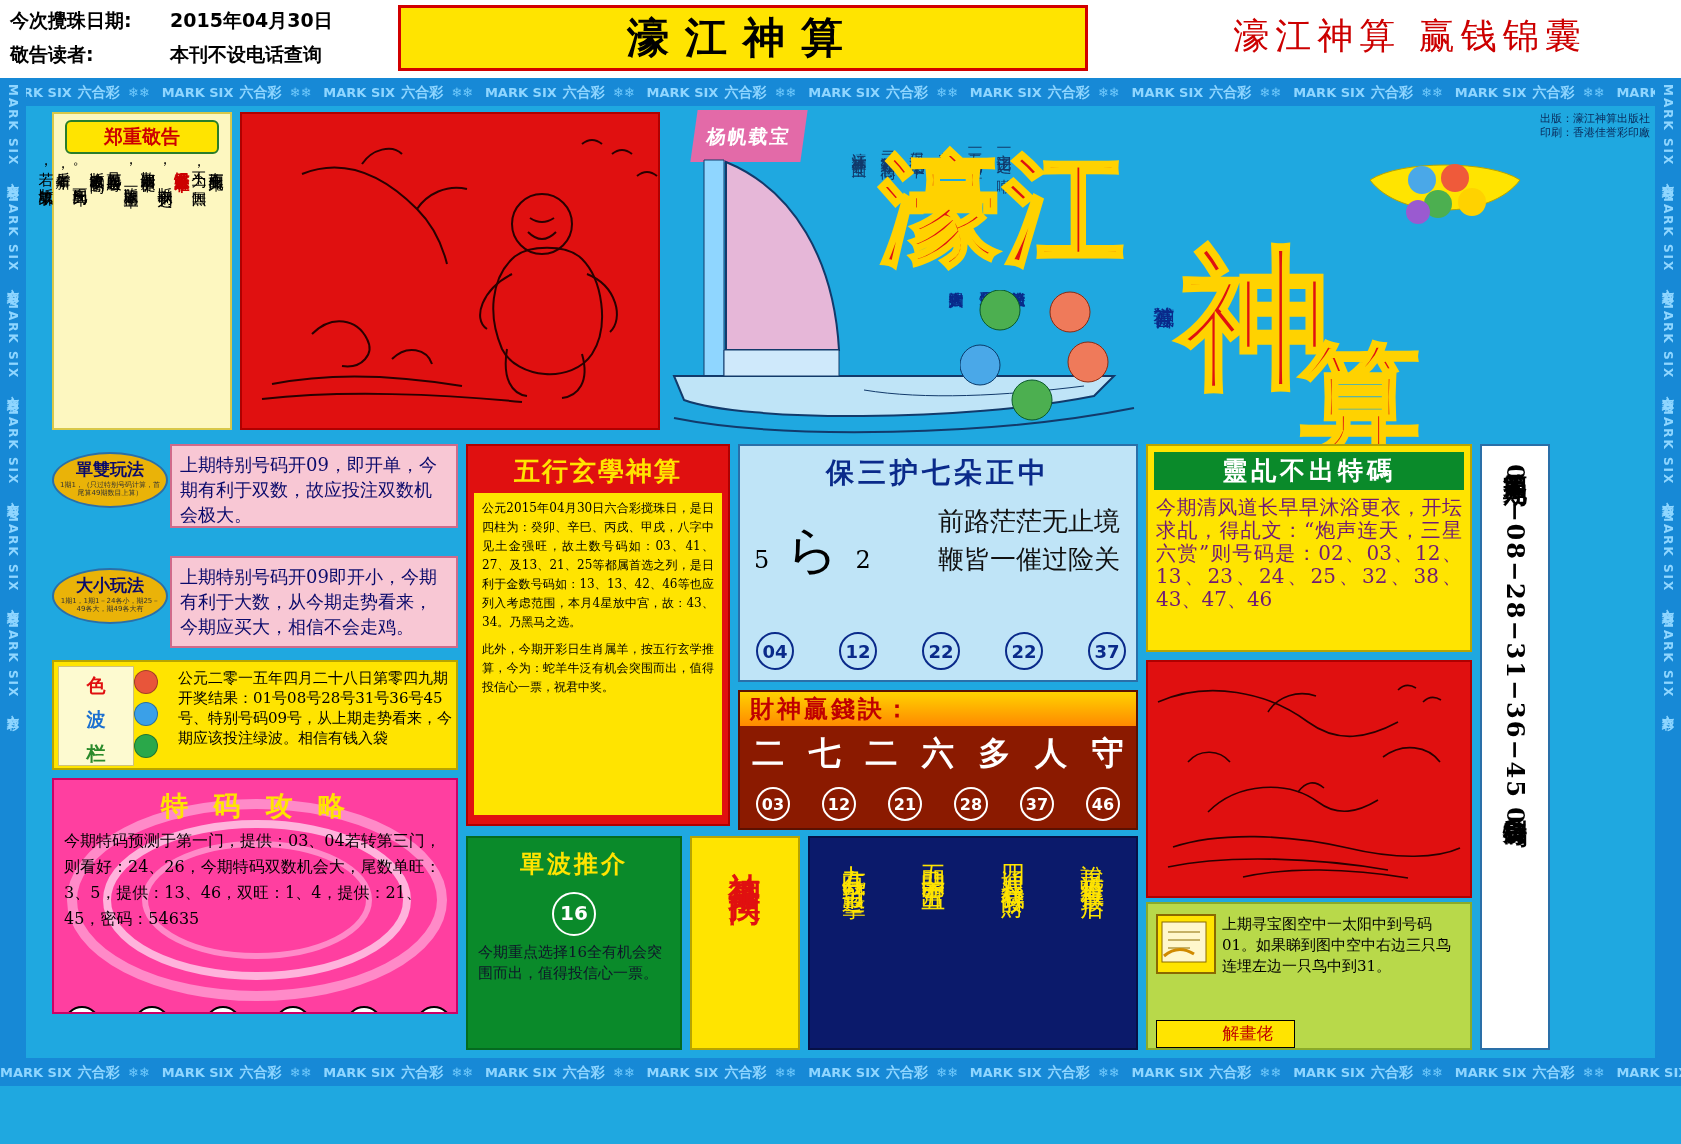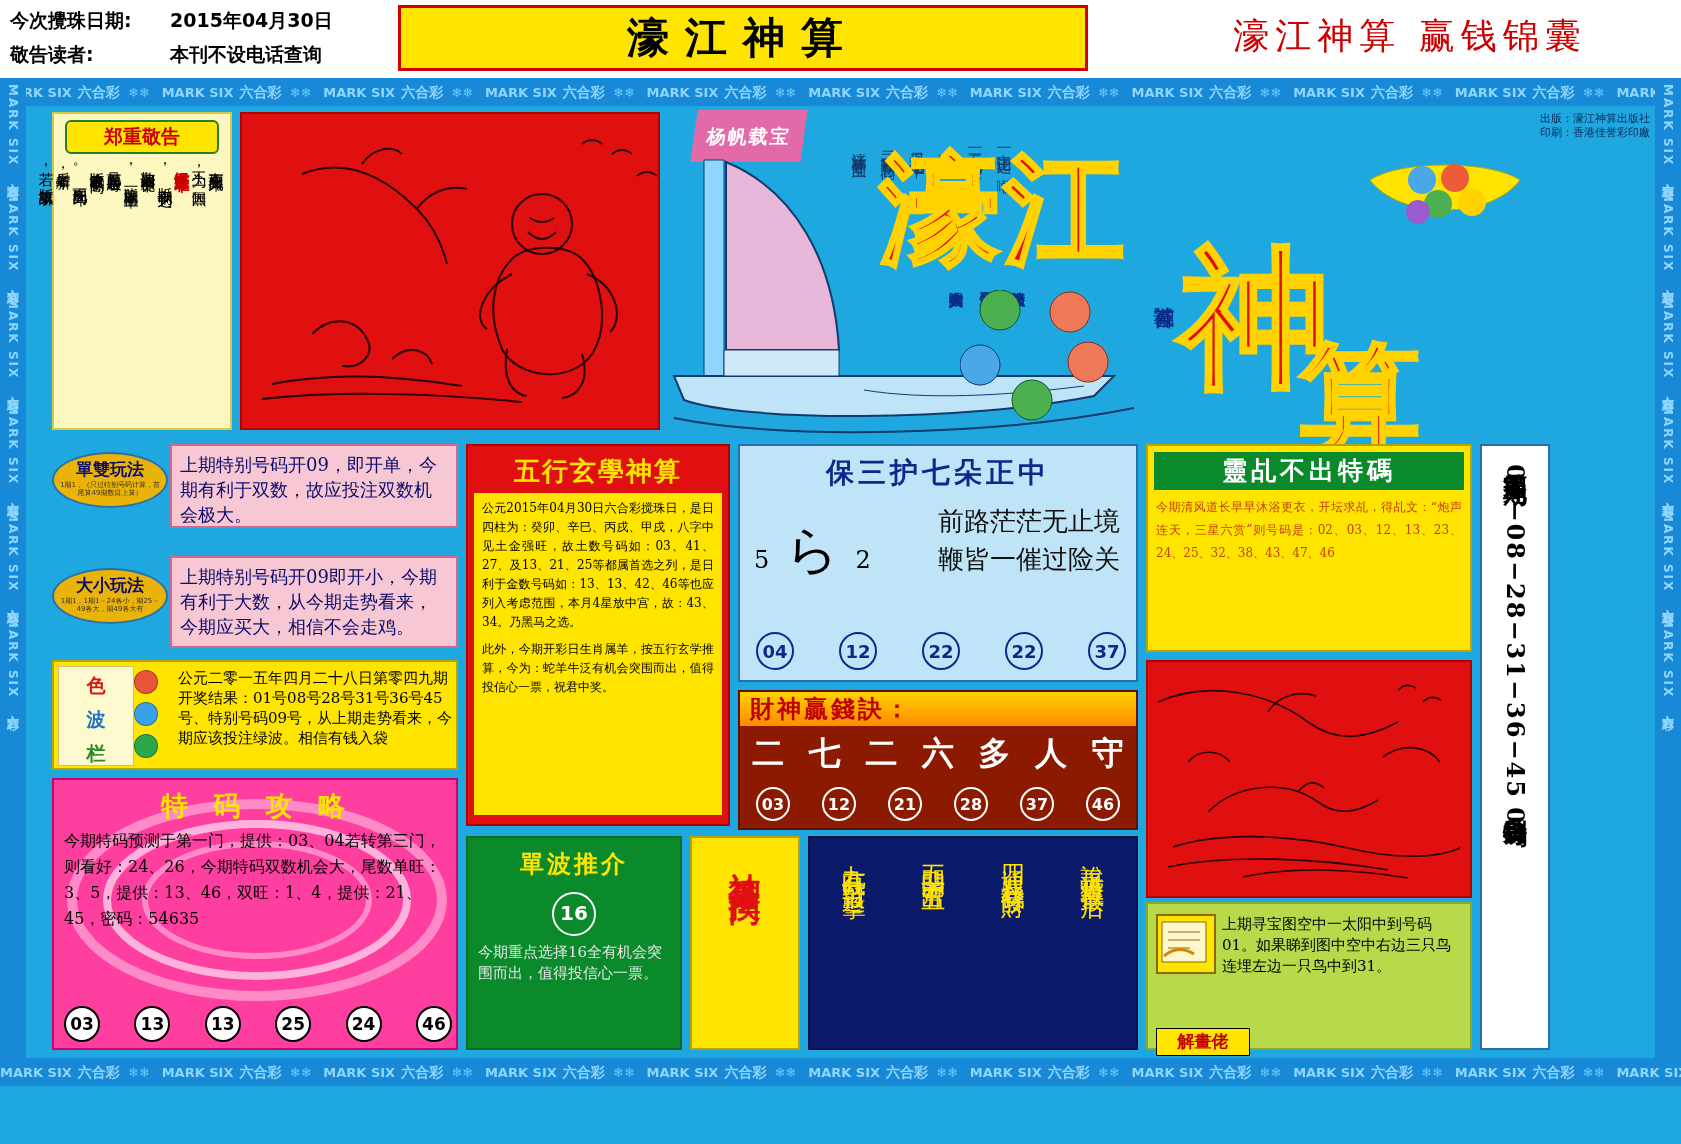--- a/index.html
+++ b/index.html
@@ -78,38 +78,38 @@
 
   
   #cw{left:52px;top:660px;width:406px;height:110px;background:#ffe400;border:2px solid #b8a400;}
   #cw .left{position:absolute;left:4px;top:4px;width:74px;height:98px;background:#fdfad0;border:1px solid #cfc27a;}
   #cw .left div{text-align:center;font-size:19px;font-weight:bold;font-family:"DejaVu Serif","Liberation Serif",serif;}
   #cw .balls{position:absolute;left:80px;top:8px;width:40px;}
   #cw .balls .ball{width:24px;height:24px;margin-bottom:4px;border:1px solid rgba(0,0,0,.3);}
   #cw .txt{position:absolute;left:124px;top:6px;width:276px;font-size:15px;line-height:20px;color:#000;font-family:"DejaVu Serif","Liberation Serif",serif;}
 
   
-  #tm{left:52px;top:778px;width:406px;height:272px;background:#ff3fa0;border:2px solid #cc0066;overflow:hidden;}
+  #tm{left:52px;top:778px;width:406px;height:236px;background:#ff3fa0;border:2px solid #cc0066;overflow:hidden;}
   #tm .rings{position:absolute;left:0;top:0;width:406px;height:272px;}
   #tm .ttl{position:absolute;left:0;top:8px;width:406px;text-align:center;font-size:27px;font-weight:bold;color:#ffe400;letter-spacing:8px;font-family:"DejaVu Serif","Liberation Serif",serif;}
   #tm .body{position:absolute;left:10px;top:48px;width:388px;font-size:16px;line-height:26px;color:#000;font-family:"DejaVu Serif","Liberation Serif",serif;}
   #tm .nums{position:absolute;left:10px;top:226px;width:388px;display:flex;justify-content:space-between;}
   #tm .nums .ball{width:36px;height:36px;background:#fff;border:2px solid #000;font-size:17px;color:#000;}
 
   
   #wx{left:466px;top:444px;width:264px;height:382px;background:#e01010;border:2px solid #b00000;}
   #wx .ttl{margin:8px 0 2px;text-align:center;font-size:26px;font-weight:bold;color:#ffe400;font-family:"DejaVu Serif","Liberation Serif",serif;letter-spacing:2px;}
   #wx .inner{margin:4px 6px;background:#ffe400;height:322px;padding:6px 8px;box-sizing:border-box;}
   #wx .inner p{margin:0 0 8px 0;font-size:12px;line-height:19px;color:#000;font-family:"DejaVu Serif","Liberation Serif",serif;text-align:justify;}
 
   
   #dan{left:466px;top:836px;width:216px;height:214px;background:#0a8a2a;border:2px solid #046b1f;}
   #dan .ttl{margin-top:10px;text-align:center;font-size:24px;font-weight:bold;color:#ffe400;font-family:"DejaVu Serif","Liberation Serif",serif;letter-spacing:3px;}
   #dan .num{margin:12px auto 6px;width:40px;height:40px;border:2px solid #fff;border-radius:50%;color:#fff;font-size:20px;text-align:center;line-height:38px;font-weight:bold;}
-  #dan p{margin:2px 10px;font-size:15px;line-height:21px;color:#e5e5e5;font-family:"DejaVu Serif","Liberation Serif",serif;}
+  #dan p{margin:2px 10px;font-size:15px;line-height:21px;color:#0f172a;font-family:"DejaVu Serif","Liberation Serif",serif;}
 
   
   #jp{left:738px;top:444px;width:400px;height:238px;background:#bfe4f7;border:2px solid #2a6fa8;}
   #jp .ttl{text-align:center;margin-top:8px;font-size:28px;font-weight:bold;color:#0a2a8a;font-family:"DejaVu Serif","Liberation Serif",serif;letter-spacing:4px;}
   #jp .poem{margin-top:10px;text-align:right;padding-right:16px;font-size:26px;line-height:38px;color:#111;font-family:Liberation Sans, sans-serif;}
   #jp .glyph{position:absolute;left:14px;top:70px;font-size:52px;color:#000;font-family:"DejaVu Serif","Liberation Serif",serif;}
   #jp .nums{position:absolute;left:16px;top:186px;width:370px;display:flex;justify-content:space-between;}
   #jp .nums .ball{width:38px;height:38px;border:2px solid #0a2a8a;color:#0a2a8a;font-size:18px;background:transparent;}
 
   
@@ -125,30 +125,30 @@
   #zm .v{writing-mode:vertical-rl;margin:8px auto;font-size:32px;font-weight:bold;color:#e01010;font-family:"DejaVu Serif","Liberation Serif",serif;letter-spacing:6px;}
 
   
   #poem{left:808px;top:836px;width:330px;height:214px;background:#0b1a6b;border:2px solid #061046;}
   #poem .wrap{display:flex;flex-direction:row-reverse;justify-content:space-around;height:100%;padding:8px 4px;box-sizing:border-box;}
   #poem .line{writing-mode:vertical-rl;font-size:24px;letter-spacing:5px;color:#ffe400;font-family:"DejaVu Serif","Liberation Serif",serif;}
 
   
   #lj{left:1146px;top:444px;width:326px;height:208px;background:#ffe400;border:2px solid #b8a400;}
   #lj .ttl{margin:6px;height:38px;background:#0a8a2a;color:#fff;font-size:25px;font-weight:bold;text-align:center;line-height:38px;letter-spacing:4px;font-family:"DejaVu Serif","Liberation Serif",serif;}
-  #lj p{margin:4px 8px;font-size:12px;line-height:23px;color:#c2410c;font-family:"DejaVu Serif","Liberation Serif",serif;text-align:justify;}
+  #lj p{margin:4px 8px;font-size:20px;line-height:23px;color:#701a75;font-family:"DejaVu Serif","Liberation Serif",serif;text-align:justify;}
 
   
   #pic2{left:1146px;top:660px;width:326px;height:238px;background:#e01010;border:2px solid #b00000;overflow:hidden;}
 
   
   #treas{left:1146px;top:902px;width:326px;height:148px;background:#b8d94a;border:2px solid #8aaa2a;}
   #treas .icon{position:absolute;left:8px;top:10px;width:56px;height:56px;background:#ffe400;border:2px solid #8a6a00;}
   #treas p{margin:10px 8px 0 74px;font-size:15px;line-height:21px;color:#000;font-family:"DejaVu Serif","Liberation Serif",serif;}
-  #treas .tag{position:absolute;left:8px;top:124px;width:92px;height:26px;background:#ffe400;border:1px solid #000;color:#c00000;font-size:17px;font-weight:bold;text-align:center;line-height:24px;font-family:"DejaVu Serif","Liberation Serif",serif;}
+  #treas .tag{position:absolute;left:8px;top:116px;width:92px;height:26px;background:#ffe400;border:1px solid #000;color:#c00000;font-size:17px;font-weight:normal;text-align:center;line-height:24px;font-family:"DejaVu Serif","Liberation Serif",serif;padding-left:45px;}
 
   
   #issue{left:1480px;top:444px;width:70px;height:606px;background:#fff;border:2px solid #2a6fa8;}
   #issue .v{writing-mode:vertical-rl;margin:8px auto;font-size:24px;font-weight:bold;color:#000;letter-spacing:2px;font-family:"DejaVu Serif","Liberation Serif",serif;height:585px;}
 </style>
 </head>
 <body>
 
 <div class="page">
 

